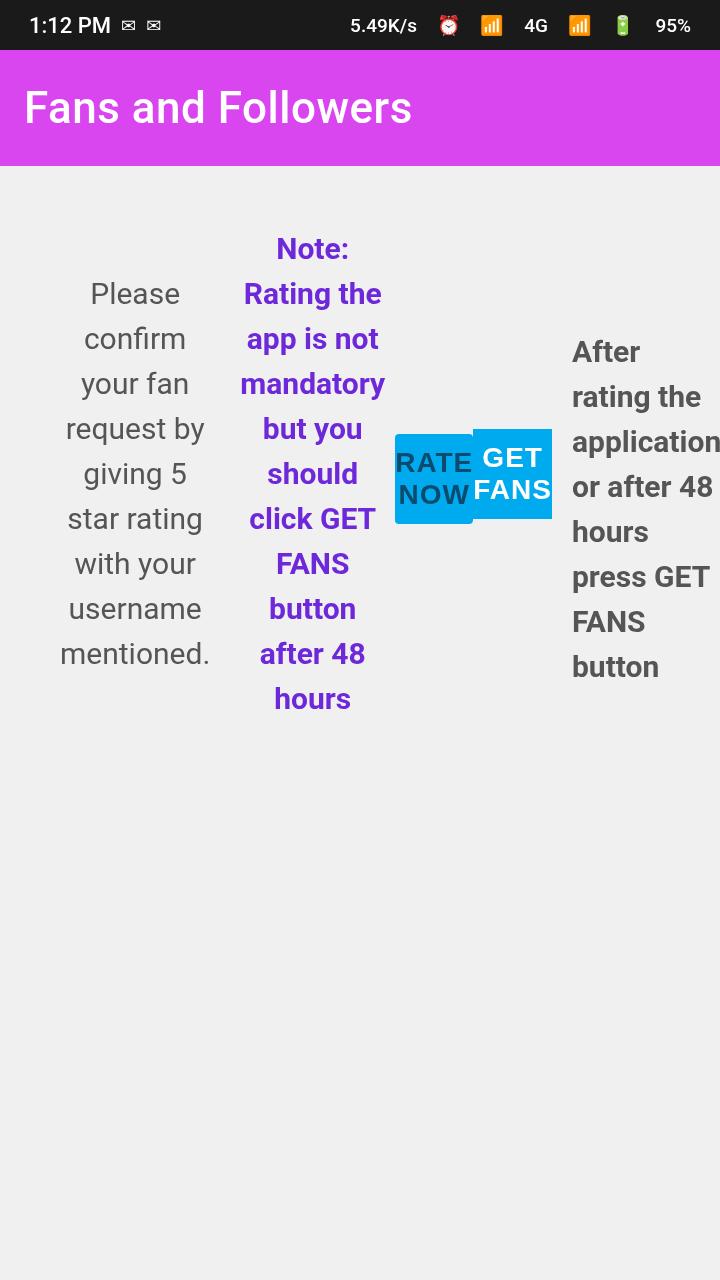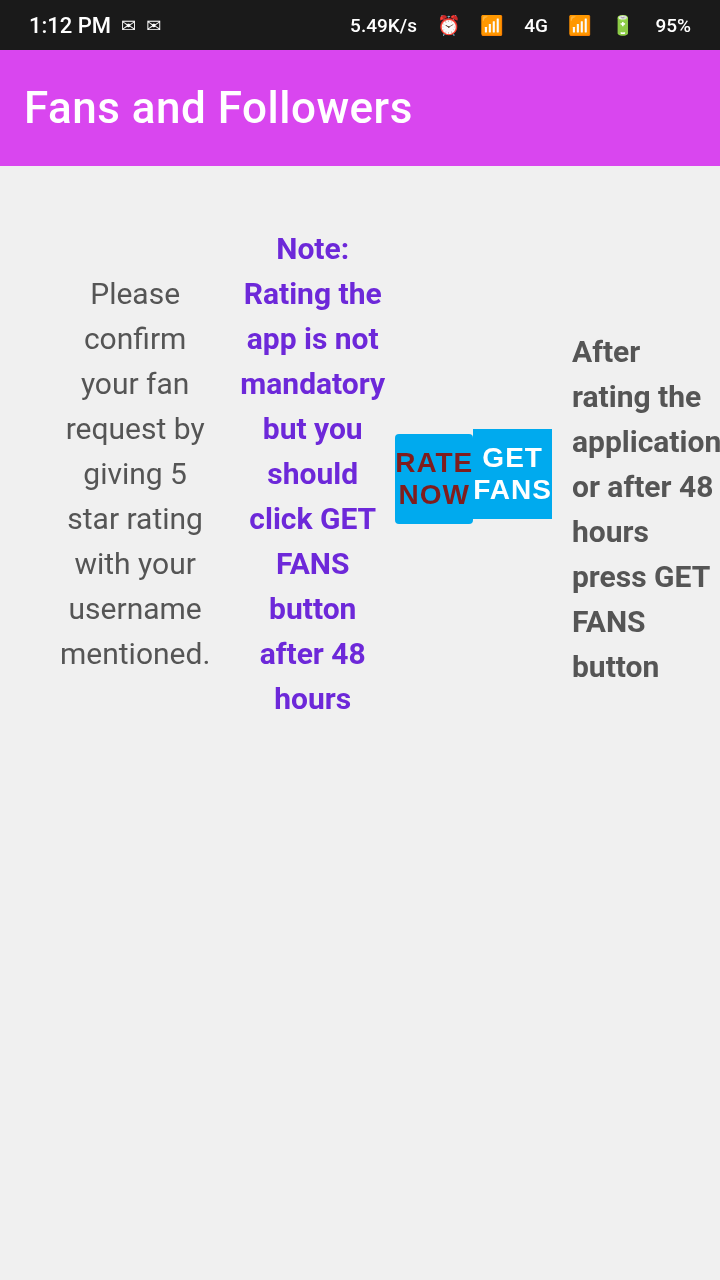--- a/index.html
+++ b/index.html
@@ -90,21 +90,21 @@
       margin-bottom: 70px;
       padding: 0 10px;
     }
 
     .rate-now-button {
       width: 329px;
       height: 90px;
       background-color: #00AAEE;
       border: none;
       border-radius: 4px;
-      color: #7f1d1d;
+      color: #0c4a6e;
       font-size: 28px;
       font-weight: 700;
       letter-spacing: 1px;
       cursor: pointer;
       margin-bottom: 60px;
       display: flex;
       align-items: center;
       justify-content: center;
     }
 

